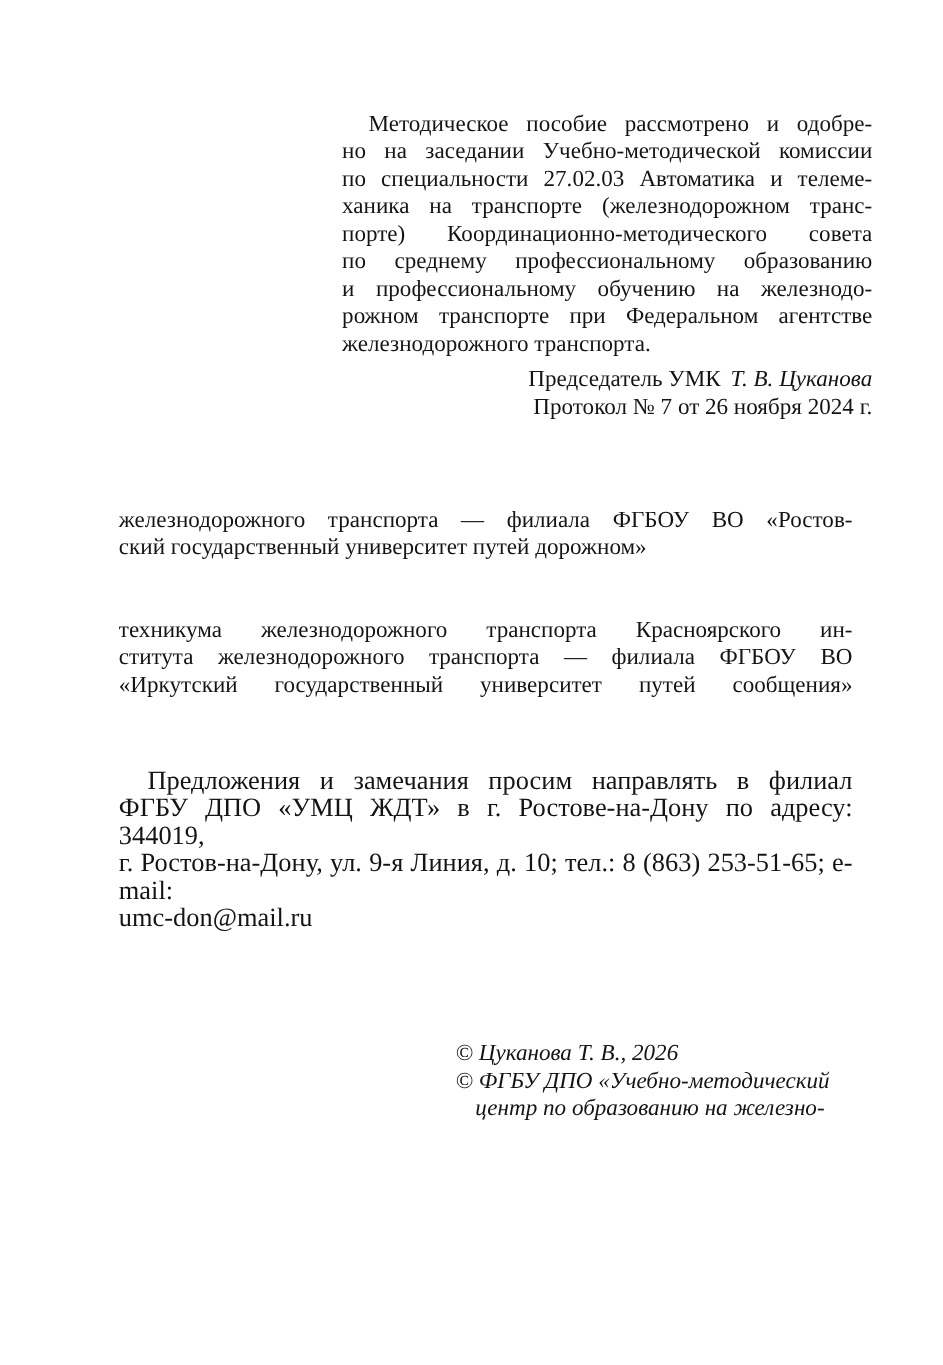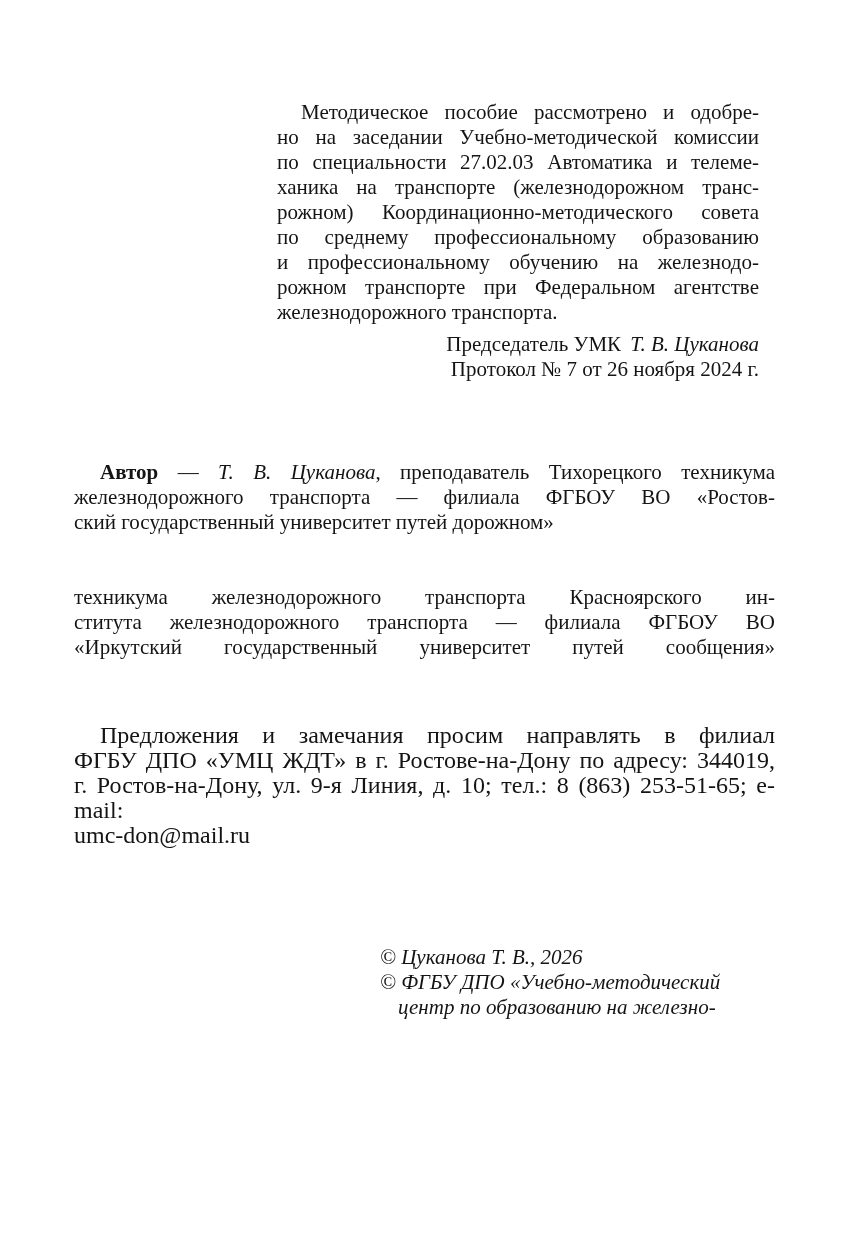--- a/index.html
+++ b/index.html
@@ -13,21 +13,21 @@
     height: 1241px;
     background: #ffffff;
     color: #141414;
     font-family: "Liberation Serif", "DejaVu Serif", serif;
     font-size: 21px;
     line-height: 25px;
     overflow: hidden;
     box-sizing: border-box;
   }
   .content {
-    padding: 100px 82px 0 74px; 
+    padding: 100px 82px 0 108px; 
   }
   .line {
     white-space: normal;
   }
   
   .jl {
     text-align: justify;
     text-align-last: justify;
   }
   .first {
@@ -69,34 +69,33 @@
 <body>
 
 <div class="page">
   <div class="content">
 
     <section class="approval">
       <div class="line jl first">Методическое пособие рассмотрено и одобре-</div>
       <div class="line jl">но на заседании Учебно-методической комиссии</div>
       <div class="line jl">по специальности 27.02.03 Автоматика и телеме-</div>
       <div class="line jl">ханика на транспорте (железнодорожном транс-</div>
-      <div class="line jl">рожном) Координационно-методического совета</div>
+      <div class="line jl">порте) Координационно-методического совета</div>
       <div class="line jl">по среднему профессиональному образованию</div>
       <div class="line jl">и профессиональному обучению на железнодо-</div>
       <div class="line jl">рожном транспорте при Федеральном агентстве</div>
       <div class="line">железнодорожного транспорта.</div>
     </section>
 
     <section class="signature">
       <div class="line"><span>Председатель УМК</span><span class="i name-gap">Т. В. Цуканова</span></div>
       <div class="line">Протокол № 7 от 26 ноября 2024 г.</div>
     </section>
 
     <section class="author">
-      <div class="line jl first"><span class="b">Автор</span><span> — </span><span class="i">Т. В. Цуканова</span><span>, преподаватель Тихорецкого техникума</span></div>
       <div class="line jl">железнодорожного транспорта — филиала ФГБОУ ВО «Ростов-</div>
       <div class="line">ский государственный университет путей дорожном»</div>
     </section>
 
     <section class="expert">
       <div class="line jl">техникума железнодорожного транспорта Красноярского ин-</div>
       <div class="line jl">ститута железнодорожного транспорта — филиала ФГБОУ ВО</div>
       <div class="line jl">«Иркутский государственный университет путей сообщения»</div>
     </section>
 

